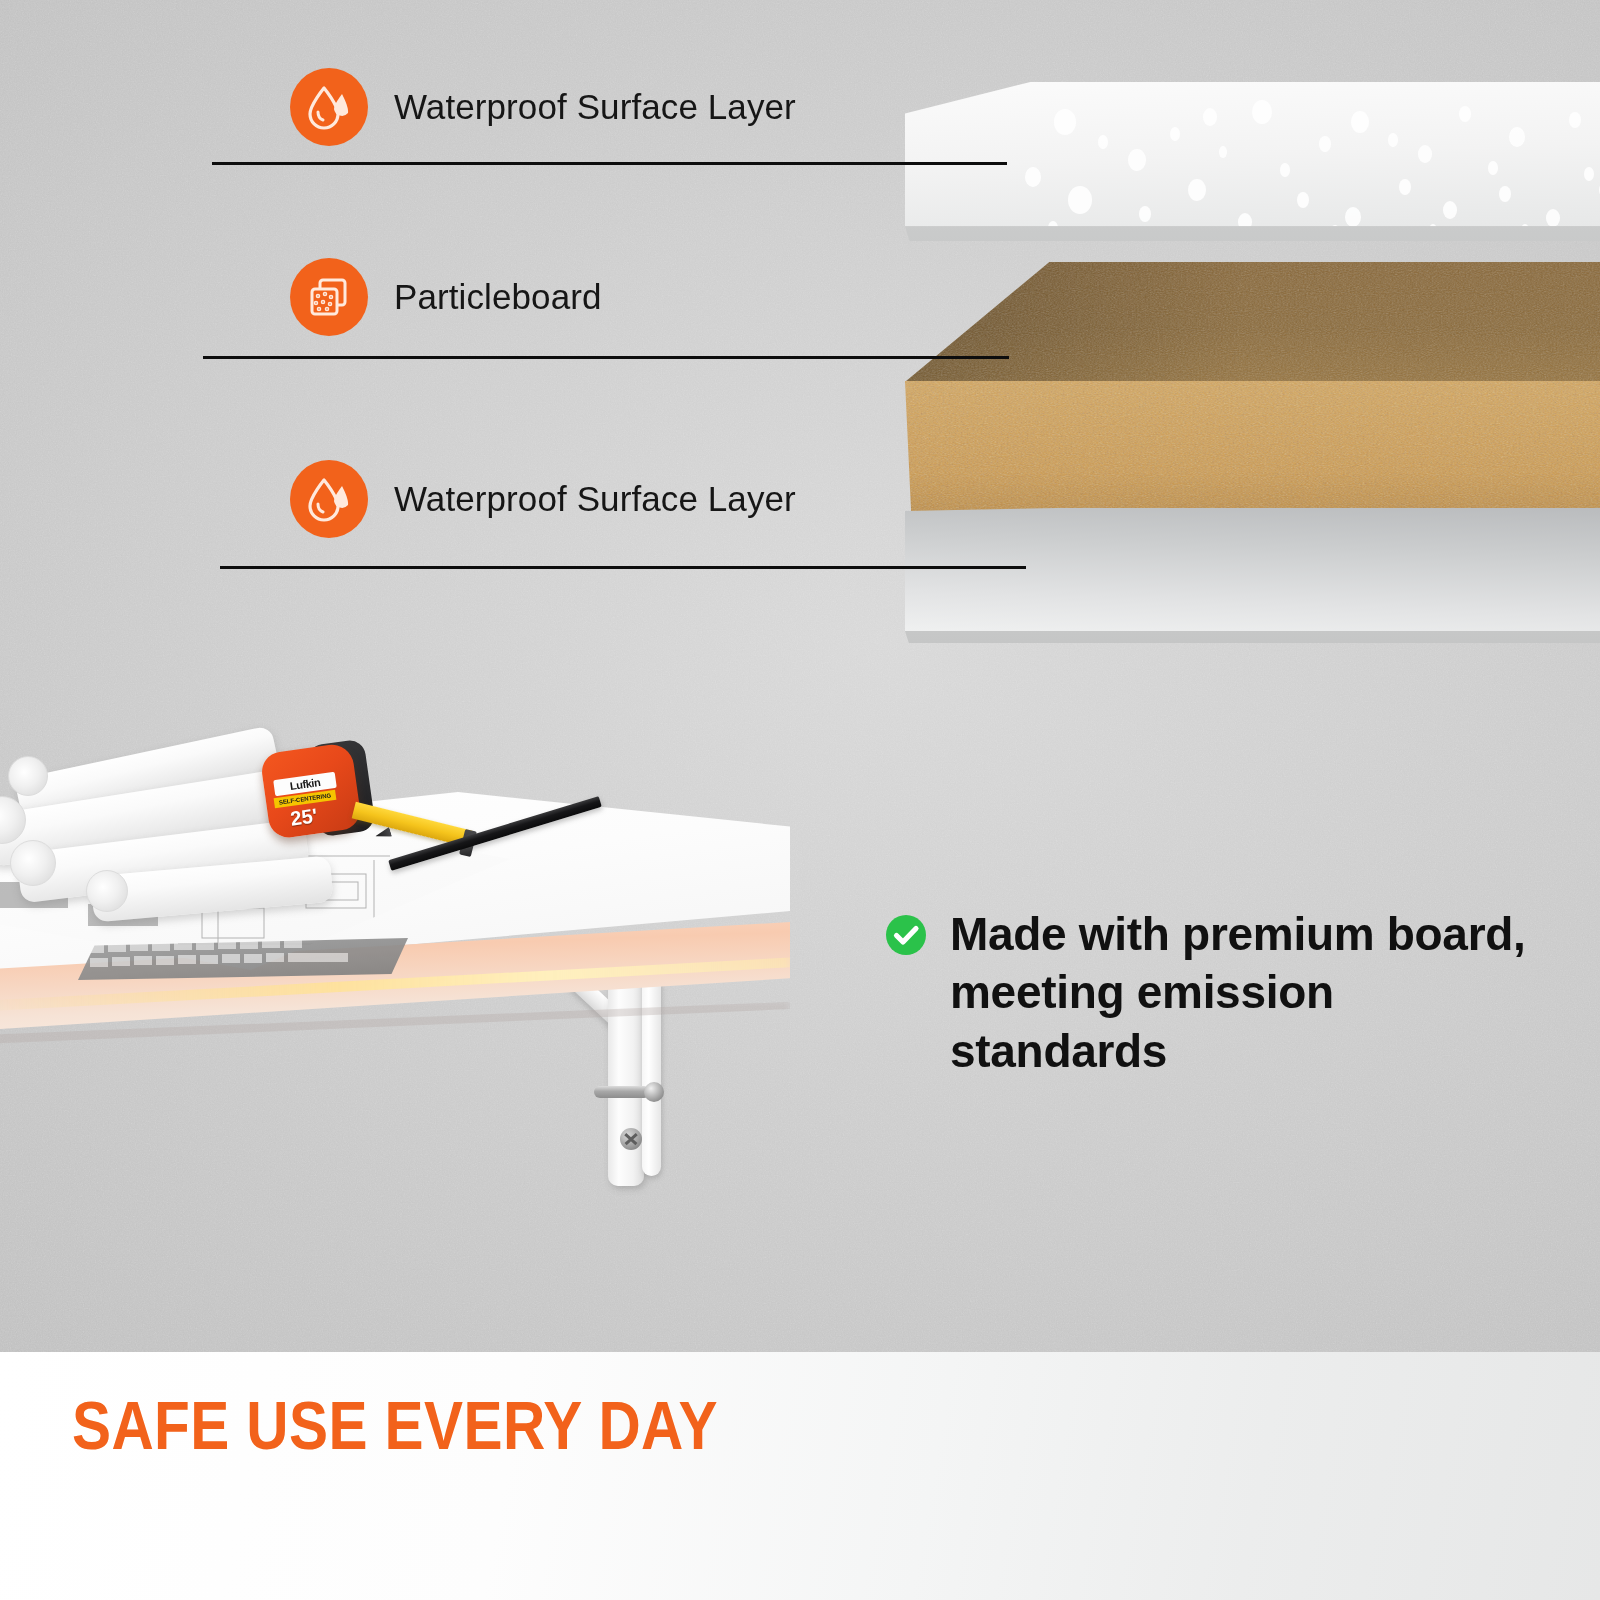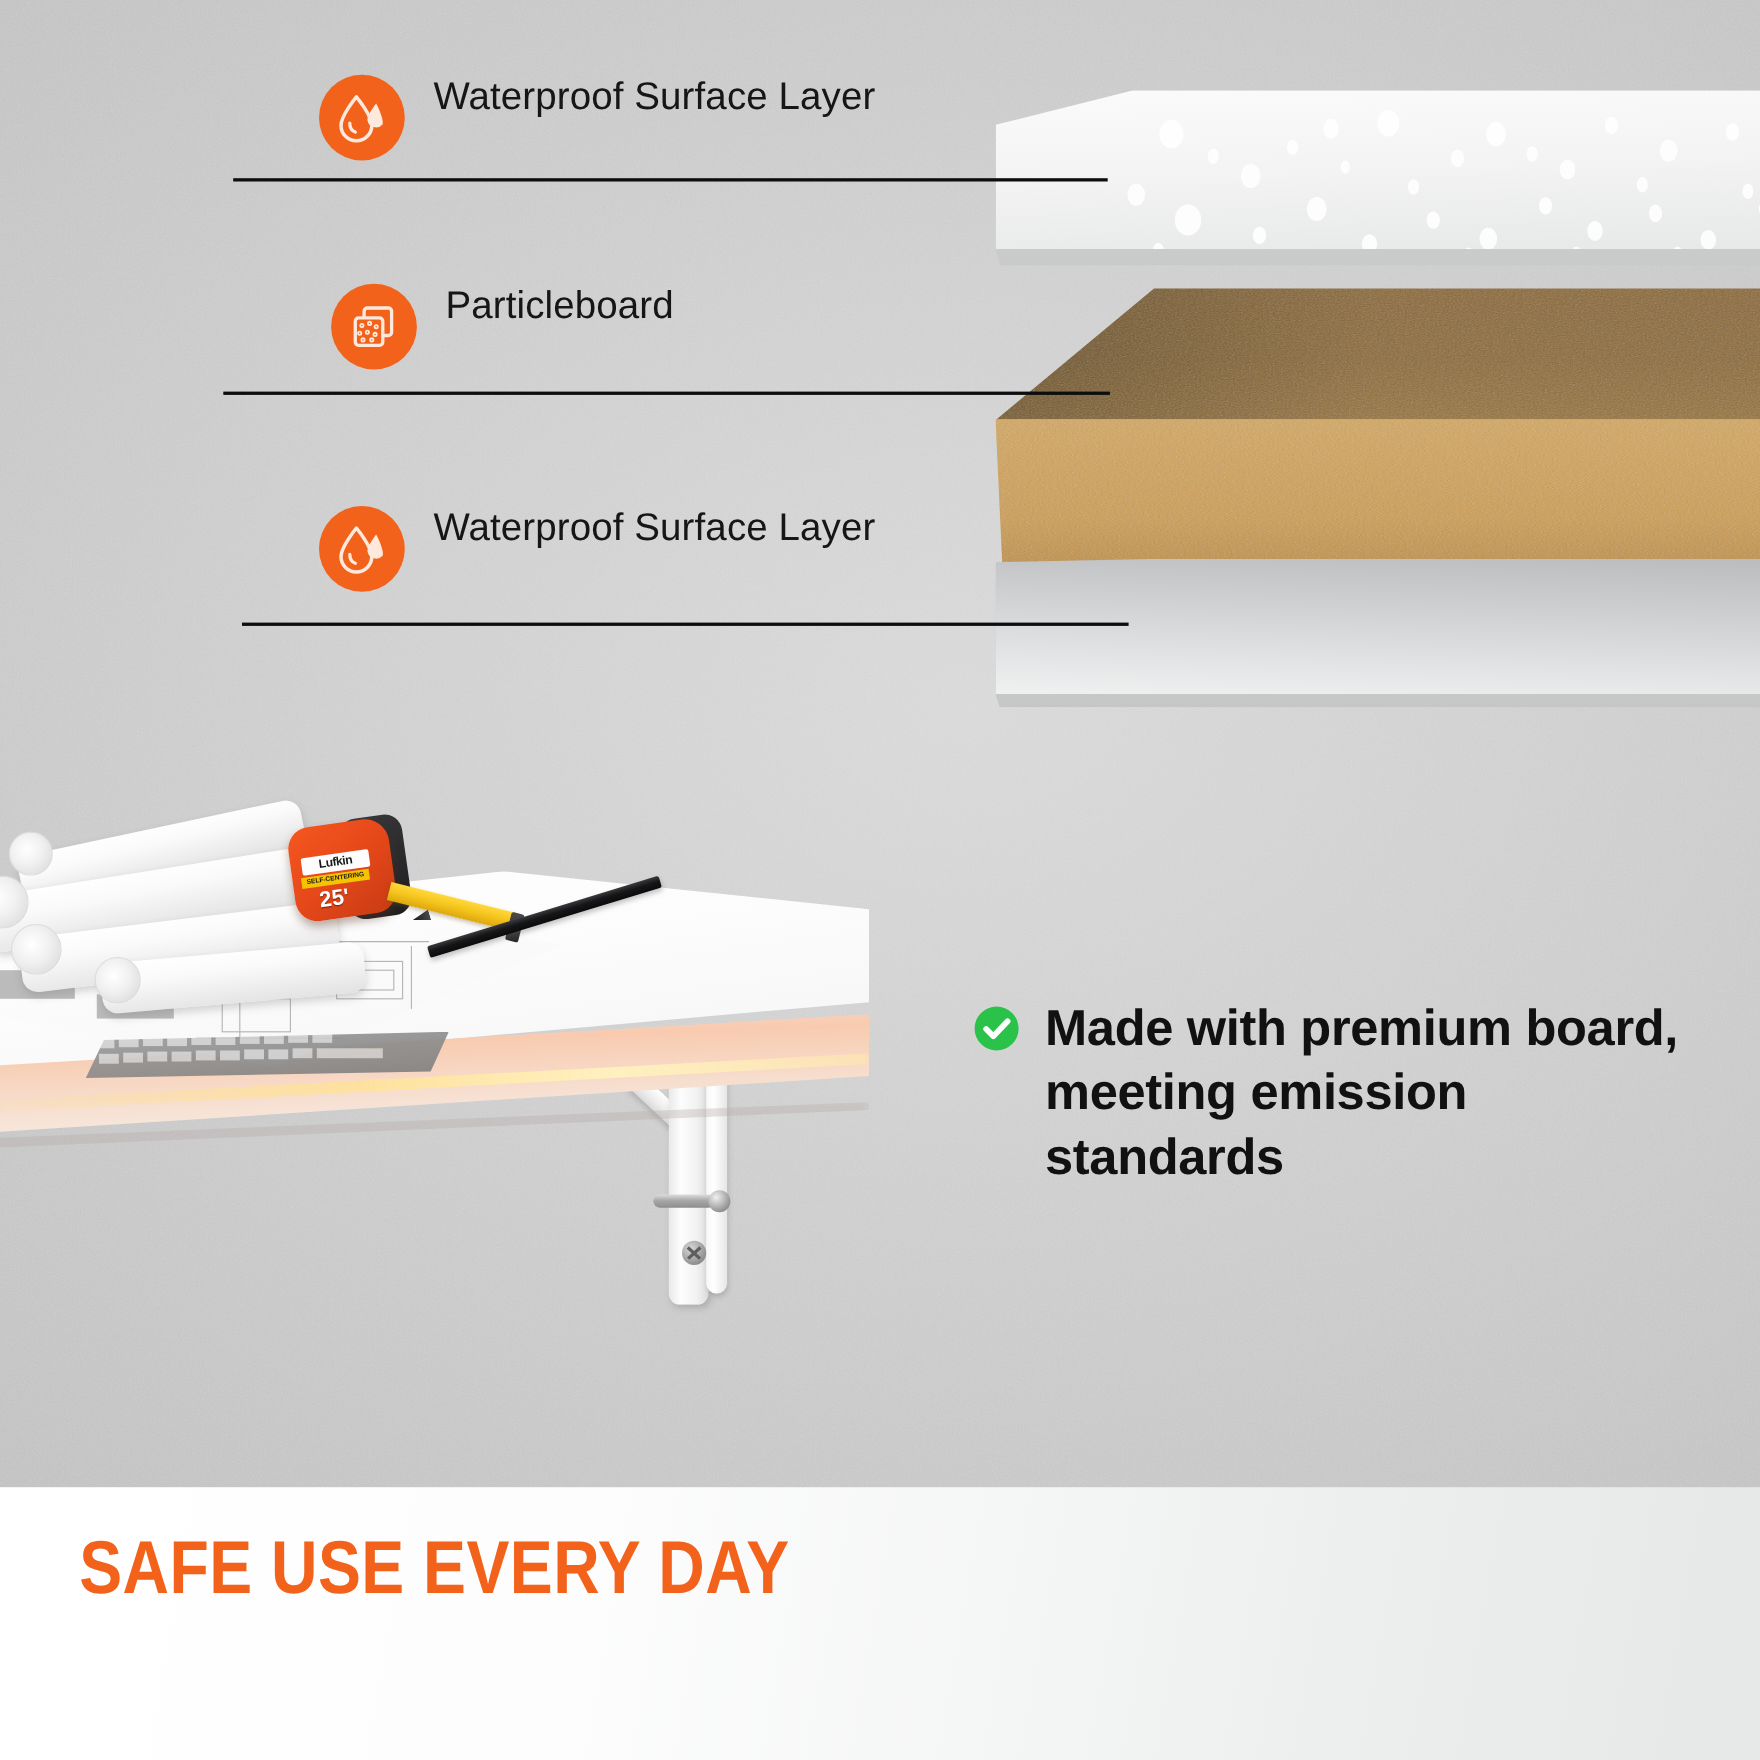--- a/index.html
+++ b/index.html
@@ -22,21 +22,21 @@
   .stucco {
     position:absolute; inset:0;
     opacity:.55;
     mix-blend-mode:overlay;
   }
 
   
   .callout {
     position:absolute;
     display:flex;
-    align-items:flex-start;
+    align-items:center;
     gap:26px;
     z-index:14;
   }
   .badge {
     width:78px; height:78px; border-radius:50%;
     background:#f2621b;
     display:flex; align-items:center; justify-content:center;
     flex:0 0 auto;
   }
   .badge svg { display:block; }
@@ -417,21 +417,21 @@
     <div class="badge">
       <svg width="50" height="50" viewBox="0 0 50 50">
         <path d="M20 6 C20 6 6 23 6 32 A14 14 0 0 0 34 32 C34 23 20 6 20 6 Z" fill="none" stroke="#ffe9dc" stroke-width="3.2" stroke-linejoin="round"></path>
         <path d="M14 30 C14 34 16 37 19 38" fill="none" stroke="#ffe9dc" stroke-width="3" stroke-linecap="round"></path>
         <path d="M38 12 C38 12 30 22 30 27 A8 8 0 0 0 44 31 C45 25 38 12 38 12 Z" fill="#ffe9dc"></path>
       </svg>
     </div>
     <div class="callout-label">Waterproof Surface Layer</div>
   </div>
 
-  <div class="callout" style="left:301px; top:258px;">
+  <div class="callout" style="left:290px; top:258px;">
     <div class="badge">
       <svg width="50" height="50" viewBox="0 0 50 50">
         <rect x="16" y="8" width="25" height="25" rx="3" fill="none" stroke="#ffe9dc" stroke-width="3"></rect>
         <rect x="8" y="17" width="25" height="25" rx="3" fill="#f2621b" stroke="#ffe9dc" stroke-width="3"></rect>
         <g fill="none" stroke="#ffe9dc" stroke-width="1.6">
           <circle cx="14" cy="24" r="1.5"></circle>
             <circle cx="21" cy="22" r="1.5"></circle>
             <circle cx="27" cy="25" r="1.5"></circle>
           <circle cx="12" cy="31" r="1.5"></circle>
             <circle cx="19" cy="30" r="1.5"></circle>

